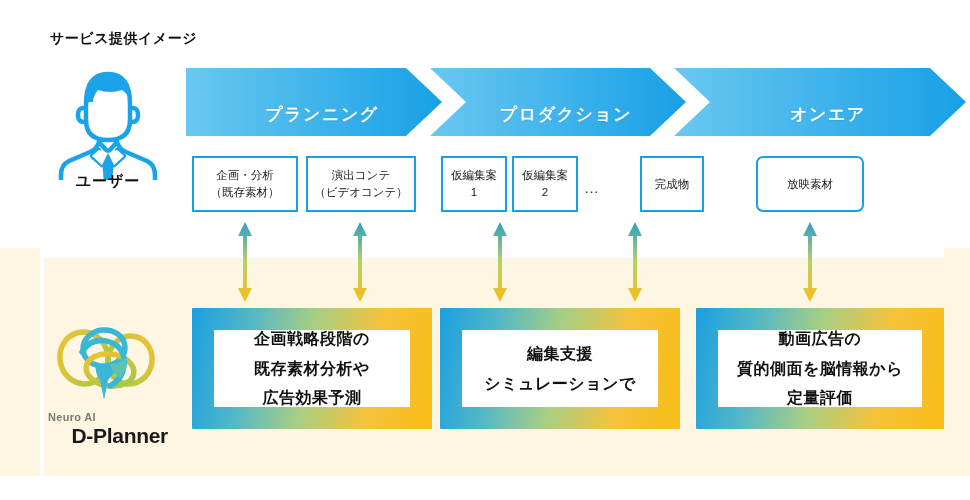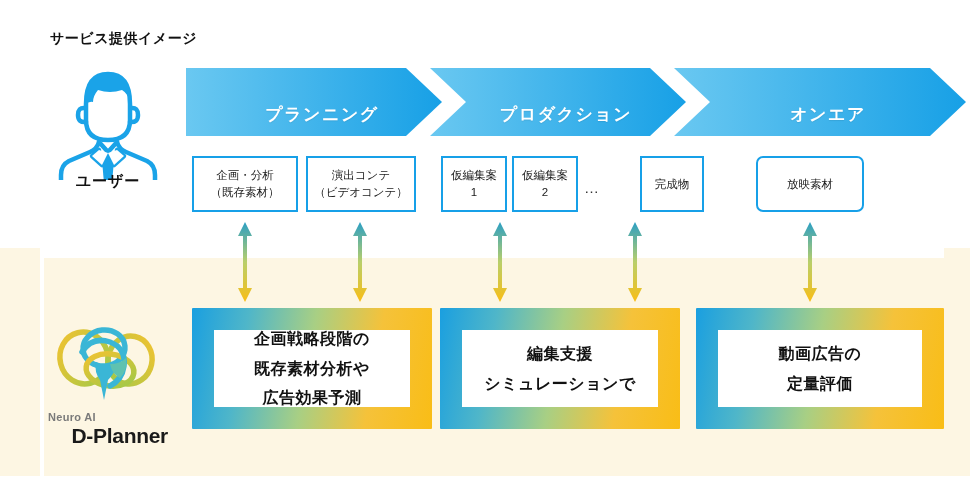--- a/index.html
+++ b/index.html
@@ -274,20 +274,21 @@
   <div class="panel" id="panel-prod">
     <div class="panel-inner">
       <span>編集支援</span>
       <span>シミュレーションで</span>
     </div>
   </div>
 
   <div class="panel" id="panel-air">
     <div class="panel-inner">
       <span>動画広告の</span>
+      <span>質的側面を脳情報から</span>
       <span>定量評価</span>
     </div>
   </div>
 
   <div id="logo-block">
     <div id="logo-mark">
       <svg viewBox="0 0 112 92" width="112" height="92" aria-hidden="true">
         <defs>
           <linearGradient id="gl1" x1="0" y1="0" x2="1" y2="1">
             <stop offset="0%" stop-color="#f2c230"></stop>

